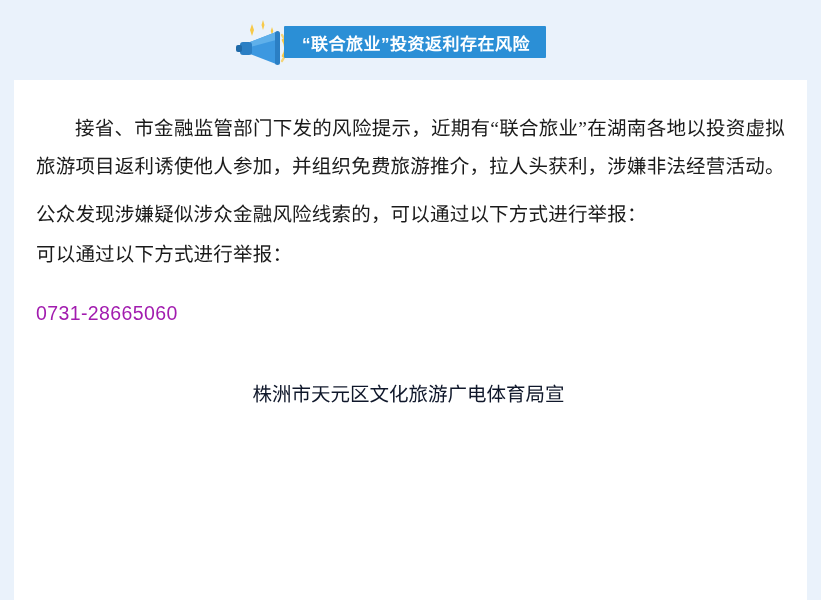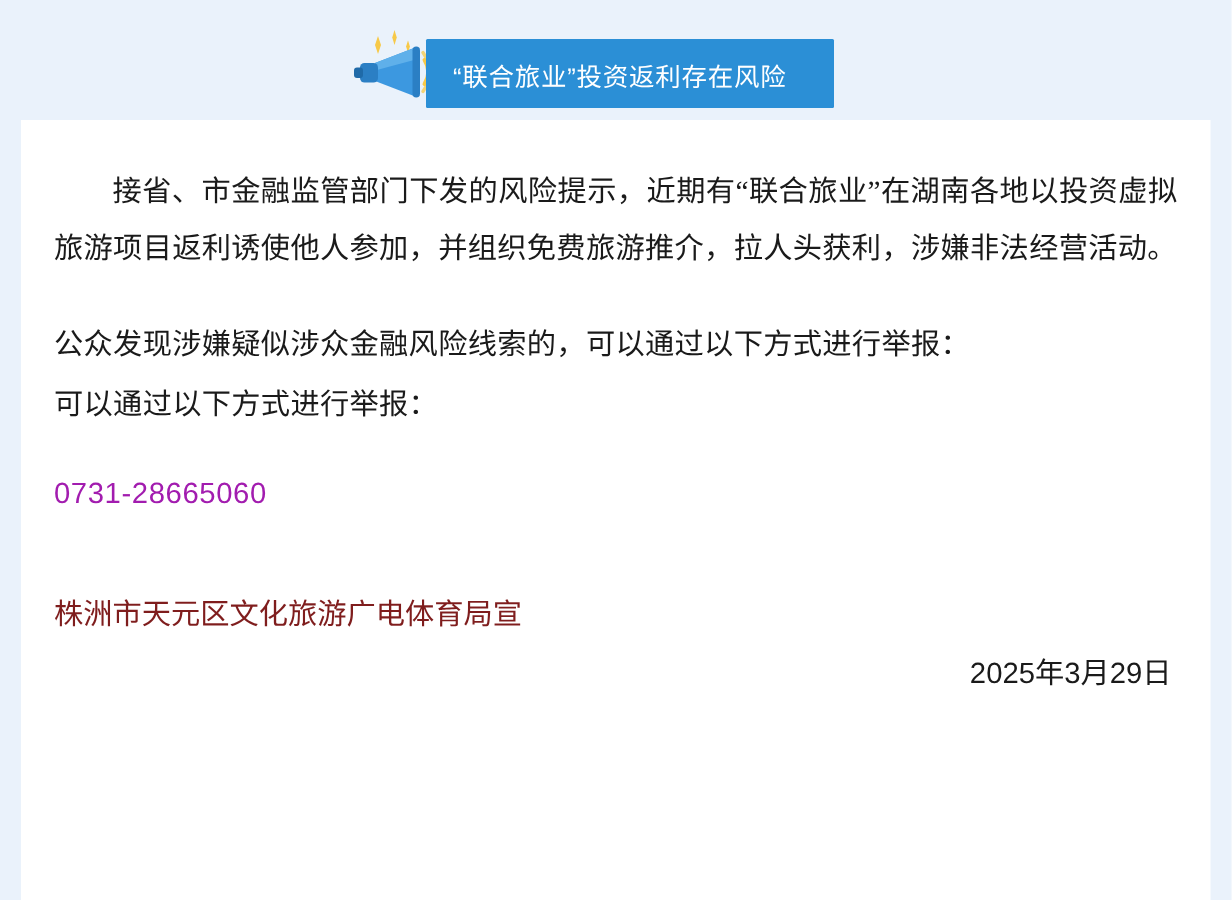--- a/index.html
+++ b/index.html
@@ -34,28 +34,28 @@
     position: absolute;
     left: 232px;
     top: 18px;
     width: 58px;
     height: 56px;
   }
   .title-banner {
     position: absolute;
     left: 284px;
     top: 26px;
-    height: 46px;
+    height: 32px;
     display: flex;
     align-items: center;
-    padding: 0 32px 0 18px;
+    padding: 0 16px 0 18px;
     background: #2b8fd6;
     color: #ffffff;
     font-size: 17px;
-    font-weight: normal;
+    font-weight: bold;
     letter-spacing: 0.5px;
     font-family: "Liberation Sans", "DejaVu Sans", sans-serif;
     border-radius: 1px;
     white-space: nowrap;
   }
 
   
   .card {
     position: absolute;
     left: 14px;
@@ -72,35 +72,35 @@
     color: #1a1a1a;
     text-align: justify;
     text-justify: inter-ideograph;
     margin: 0 0 2px 0;
     letter-spacing: 0.2px;
   }
   .indent {
     text-indent: 2em;
   }
   .para.spaced {
-    margin-top: 26px;
+    margin-top: 10px;
   }
   .phone {
     font-size: 19.5px;
     line-height: 38px;
     color: #a21caf;
     letter-spacing: 0.4px;
     font-family: "Liberation Sans", "DejaVu Sans", sans-serif;
   }
   .signature {
     margin-top: 44px;
-    text-align: left;
+    text-align: center;
     font-size: 19.5px;
     line-height: 38px;
-    color: #7f1d1d;
+    color: #0f172a;
     padding-right: 4px;
   }
   .sig-date {
     text-align: right;
     font-size: 19.5px;
     line-height: 38px;
     color: #1a1a1a;
     padding-right: 4px;
     font-family: "Liberation Sans", "DejaVu Sans", serif;
   }
@@ -133,16 +133,15 @@
     <div class="title-banner">“联合旅业”投资返利存在风险</div>
   </div>
 
   <div class="card">
     <p class="para indent">接省、市金融监管部门下发的风险提示，近期有“联合旅业”在湖南各地以投资虚拟旅游项目返利诱使他人参加，并组织免费旅游推介，拉人头获利，涉嫌非法经营活动。</p>
     <p class="para spaced">公众发现涉嫌疑似涉众金融风险线索的，可以通过以下方式进行举报：</p>
     <p class="para">可以通过以下方式进行举报：</p>
     <p class="phone">0731-28665060</p>
 
     <div class="signature">株洲市天元区文化旅游广电体育局宣</div>
-    <div class="sig-date">2025年3月29日</div>
   </div>
 
 </div>
 
 </body></html>

